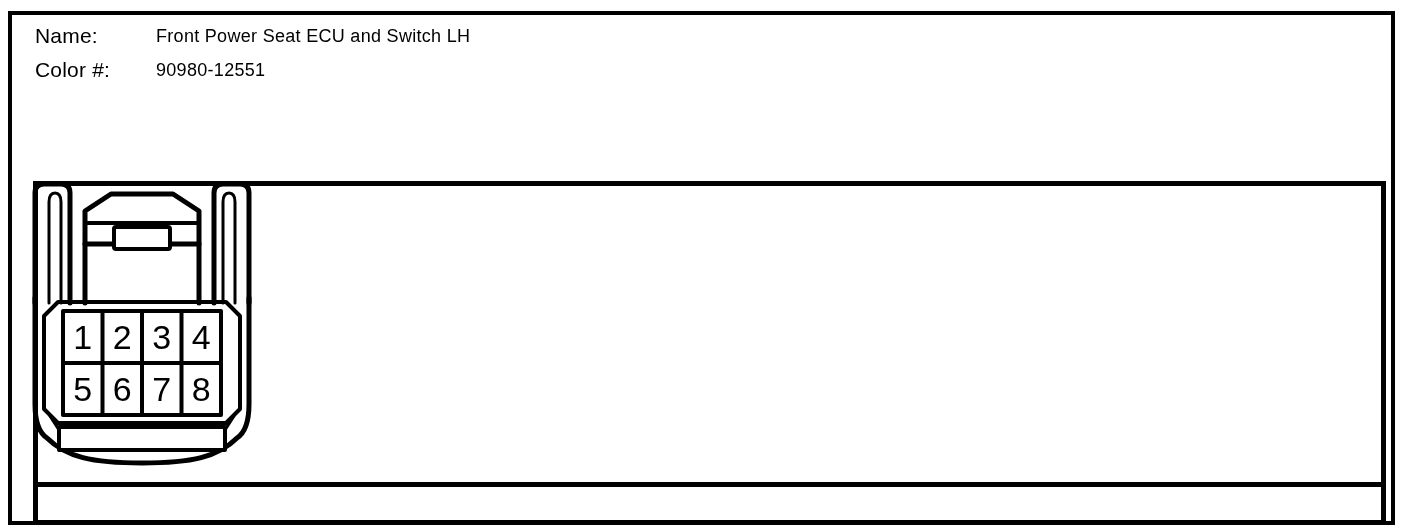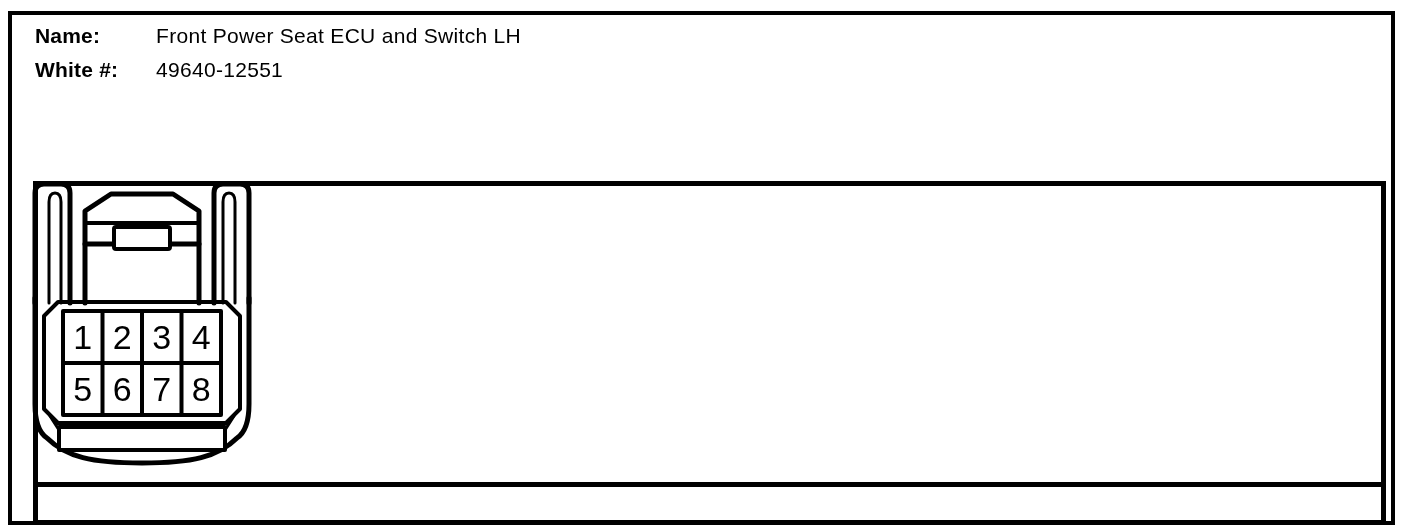--- a/index.html
+++ b/index.html
@@ -15,25 +15,25 @@
   .page-border{
     position:absolute;left:8px;top:11px;width:1387px;height:514px;
     border:4px solid #000;box-sizing:border-box;
   }
   
   .header{
     position:absolute;left:35px;top:19px;
   }
   .field-row{display:flex;height:34px;align-items:center;}
   .field-label{
-    width:121px;font-weight:bold;font-size:21px;letter-spacing:0.2px;
+    width:121px;font-weight:normal;font-size:21px;letter-spacing:0.2px;
     white-space:nowrap;
   }
   .field-value{
-    font-size:21px;letter-spacing:0.3px;white-space:nowrap;
+    font-size:18px;letter-spacing:0.3px;white-space:nowrap;
   }
   
   .info-table{
     position:absolute;left:33px;top:181px;width:1353px;height:344px;
     border:5px solid #000;box-sizing:border-box;
     display:flex;flex-direction:column;background:#fff;
   }
   .image-row{
     height:301px;border-bottom:5px solid #000;box-sizing:border-box;
   }
@@ -58,22 +58,22 @@
 <div class="stage">
 
   <div class="page-border"></div>
 
   <div class="header">
     <div class="field-row">
       <span class="field-label">Name:</span>
       <span class="field-value">Front Power Seat ECU and Switch LH</span>
     </div>
     <div class="field-row">
-      <span class="field-label">White #:</span>
-      <span class="field-value">49640-12551</span>
+      <span class="field-label">Color #:</span>
+      <span class="field-value">90980-12551</span>
     </div>
   </div>
 
   <div class="info-table">
     <div class="image-row"></div>
     <div class="empty-row"></div>
   </div>
 
   <svg class="connector-svg" width="225" height="292" viewBox="0 0 225 292">
 

